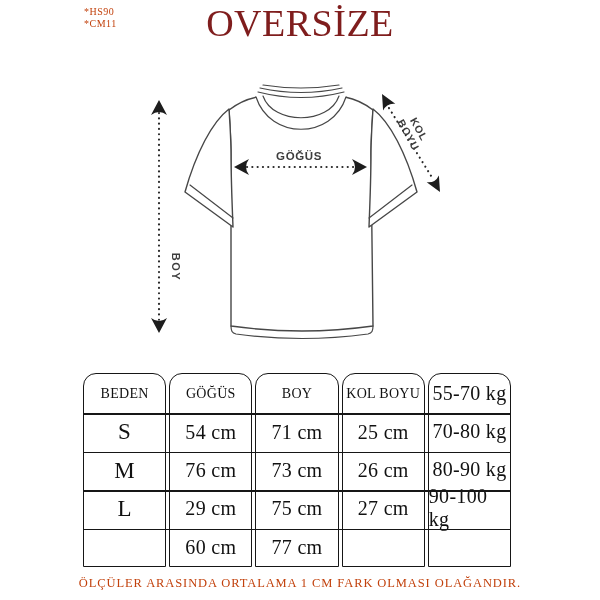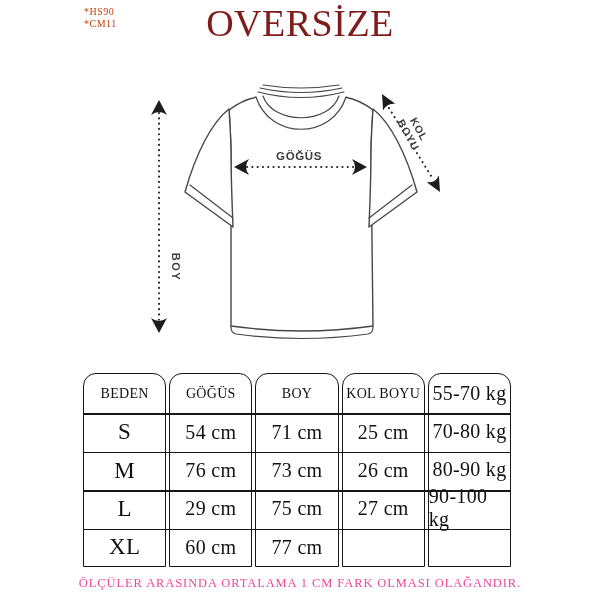--- a/index.html
+++ b/index.html
@@ -51,21 +51,21 @@
   .td{
     height:38.4px;flex:none;display:flex;align-items:center;justify-content:center;
     font-size:20px;letter-spacing:.3px;
   }
   .td.size{font-size:23px;}
   .hline{position:absolute;left:0;right:0;height:1.5px;background:#161616;}
 
   
   .note{
     left:0;top:576px;width:600px;text-align:center;
-    font-size:12.5px;letter-spacing:.9px;color:#ec4899;font-weight:500;
+    font-size:12.5px;letter-spacing:.9px;color:#c2410c;font-weight:500;
   }
 </style>
 </head>
 <body>
 
 <div class="abs codes">
   <div>*HS90</div>
   <div>*CM11</div>
 </div>
 
@@ -115,21 +115,20 @@
 <div class="abs dlabel lbl-sleeve">KOL BOYU</div>
 
 <div class="abs size-table">
   <div class="cols">
 
     <div class="col">
       <div class="th">BEDEN</div>
       <div class="td size">S</div>
       <div class="td size">M</div>
       <div class="td size">L</div>
-      <div class="td size">XL</div>
     </div>
 
     <div class="col">
       <div class="th">GÖĞÜS</div>
       <div class="td">54 cm</div>
       <div class="td">76 cm</div>
       <div class="td">29 cm</div>
       <div class="td">60 cm</div>
     </div>
 

